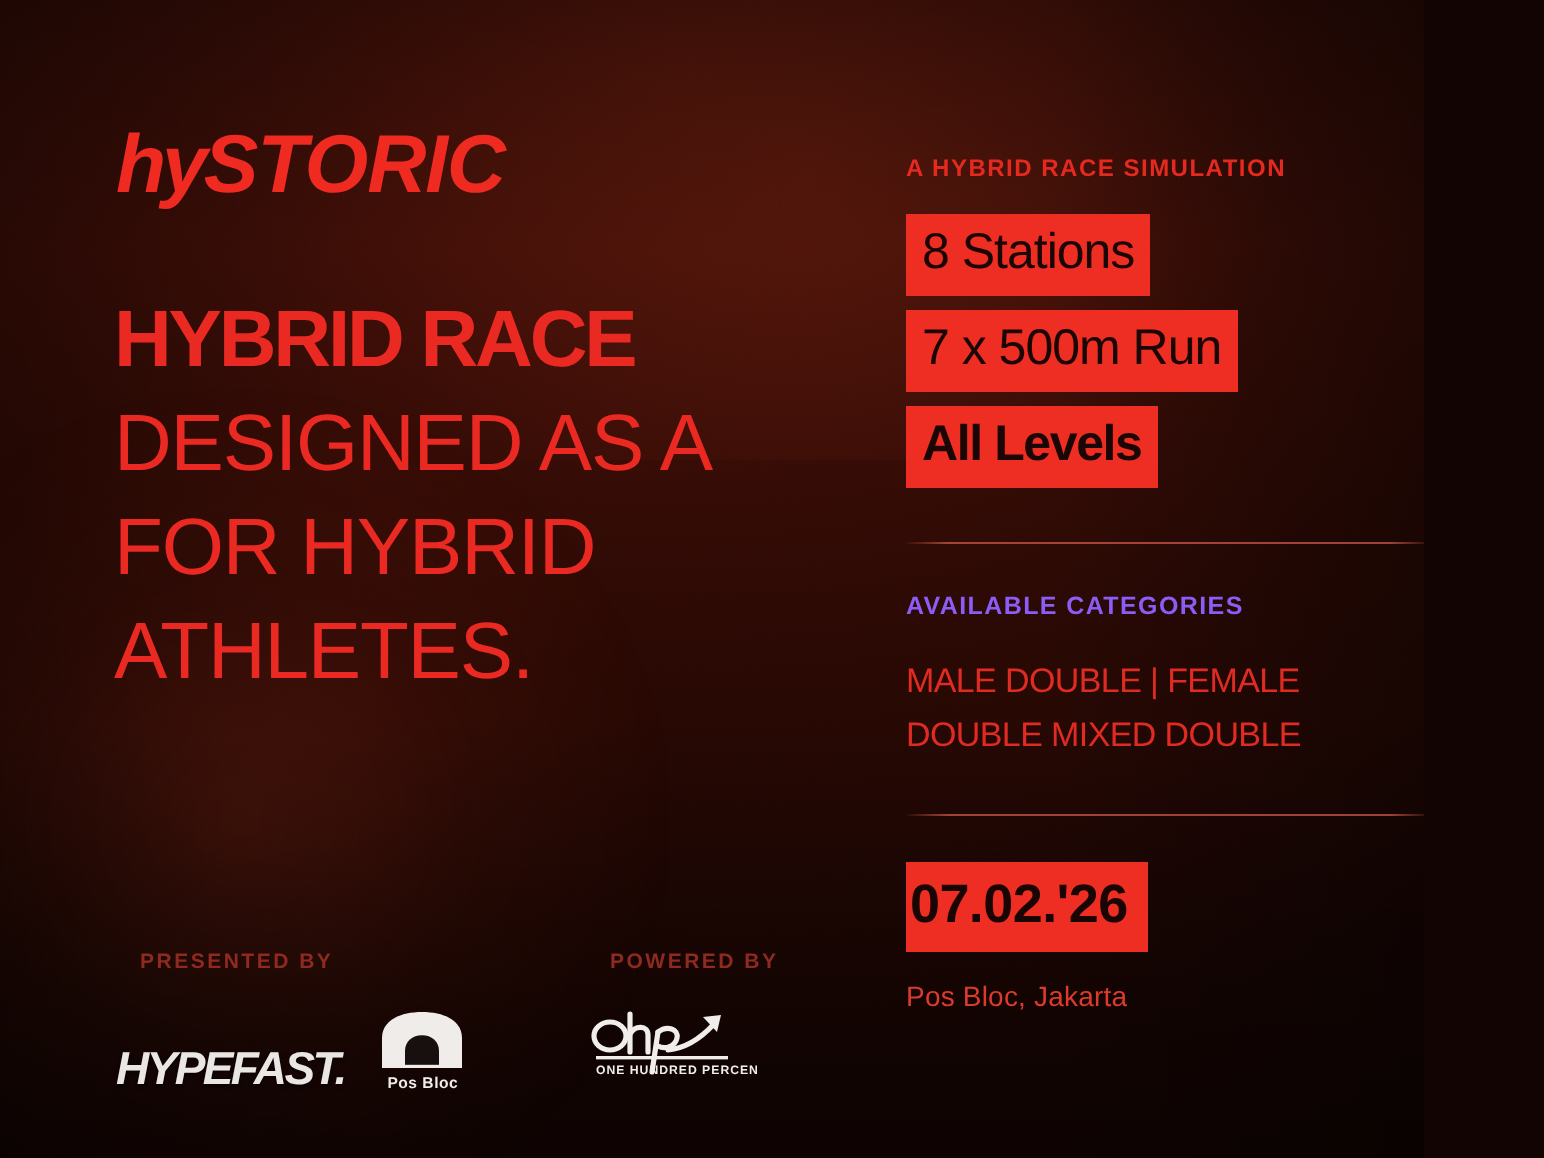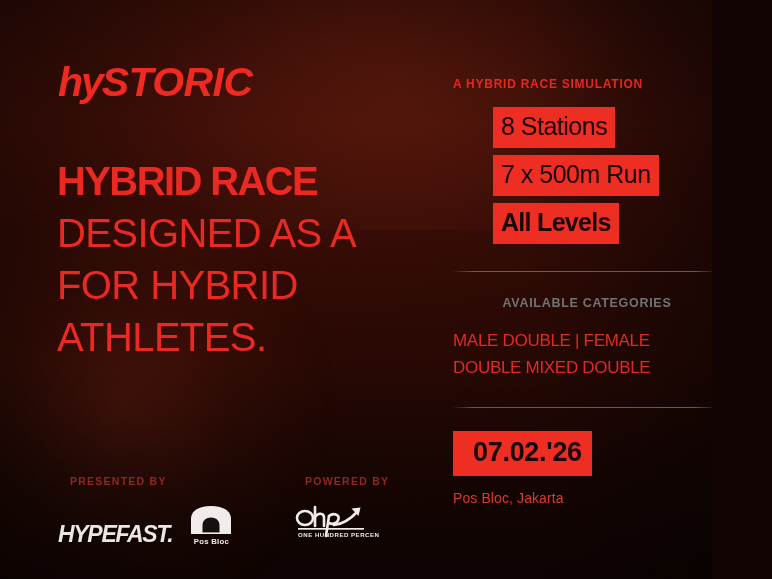--- a/index.html
+++ b/index.html
@@ -46,21 +46,21 @@
     font-size:41px; line-height:1;
     font-weight:bold; font-style:italic;
     letter-spacing:-1.2px;
     color:#ef2a21;
     white-space:nowrap;
   }
   .logo .lc{ text-transform:lowercase; letter-spacing:-2.0px; }
   .logo .uc{ text-transform:uppercase; letter-spacing:-0.6px; }
 
   .headline{
-    position:absolute; left:57px; top:155px;
+    position:absolute; left:57px; top:144px;
     width:400px;
     color:#ea2a22;
     font-size:40px;
     line-height:52px;
     letter-spacing:-1.2px;
     text-transform:uppercase;
   }
   .headline .hl{ display:block; white-space:nowrap; }
   .headline .b{ font-weight:bold; letter-spacing:-1.6px; }
   .headline .r{ font-weight:normal; letter-spacing:-0.6px; }
@@ -107,55 +107,53 @@
   .chips{ margin-top:16px; }
   .chip{
     display:inline-block;
     background:#ee2d23;
     color:#1a0604;
     font-size:25px;
     line-height:1;
     padding:7px 8px 9px 8px;
     letter-spacing:-0.5px;
     white-space:nowrap;
-    margin-left:40px;
   }
   .chip-row{ margin-bottom:7px; }
   .chip-row:last-child{ margin-bottom:0; }
   .chip.bold{ font-weight:bold; letter-spacing:-0.7px; }
 
   .divider{
     height:1px; width:263px;
     background:linear-gradient(to right, rgba(196,84,68,.05) 0%, rgba(196,84,68,.78) 8%, rgba(196,84,68,.78) 92%, rgba(196,84,68,.05) 100%);
   }
   .div-1{ margin-top:27px; }
   .div-2{ margin-top:26px; }
 
   .cat-head{
     margin-top:24px;
     font-size:12.5px; font-weight:bold; letter-spacing:.7px;
-    text-transform:uppercase; color:#737373;
-    white-space:nowrap;
-    text-align:center;
+    text-transform:uppercase; color:#8b5cf6;
+    white-space:nowrap;
   }
   .cat-lines{
     margin-top:17px;
     font-size:17px; line-height:27px;
     letter-spacing:-0.3px;
     color:#e02b22;
     text-transform:uppercase;
   }
   .cat-lines span{ display:block; white-space:nowrap; }
 
   .date-chip{
     display:inline-block; margin-top:23px;
     background:#ee2d23; color:#190604;
     font-size:27px; font-weight:bold; line-height:1;
     letter-spacing:-0.3px;
-    padding:8px 10px 10px 20px;
+    padding:8px 10px 10px 2px;
     white-space:nowrap;
   }
   .venue{
     margin-top:14px;
     font-size:14px; color:#dd3a2c;
     letter-spacing:.1px; white-space:nowrap;
   }
 </style>
 </head>
 <body>

